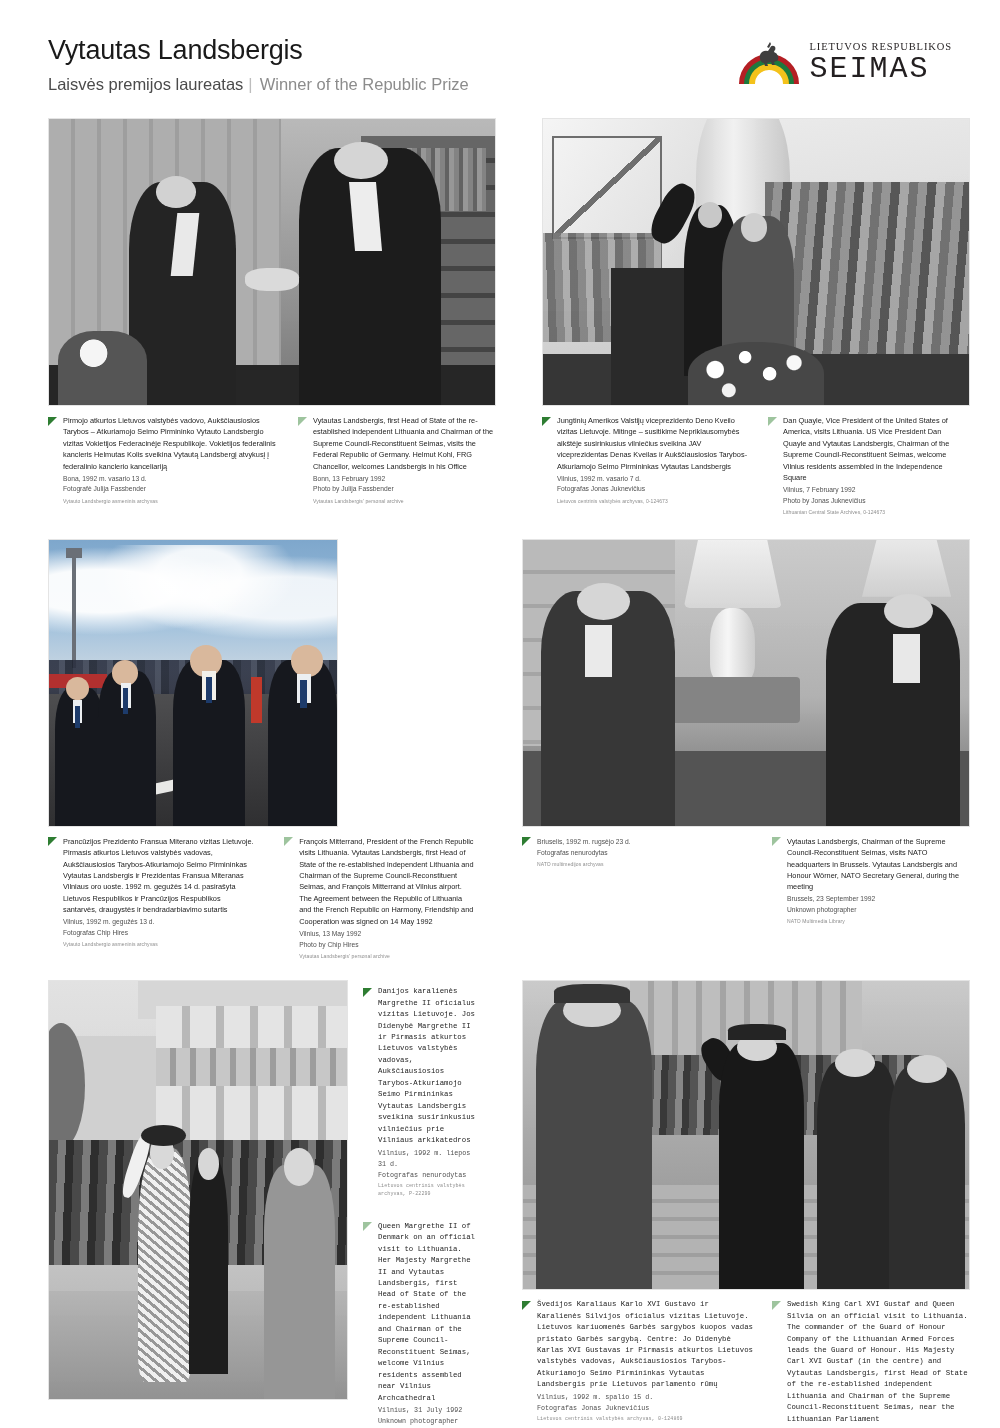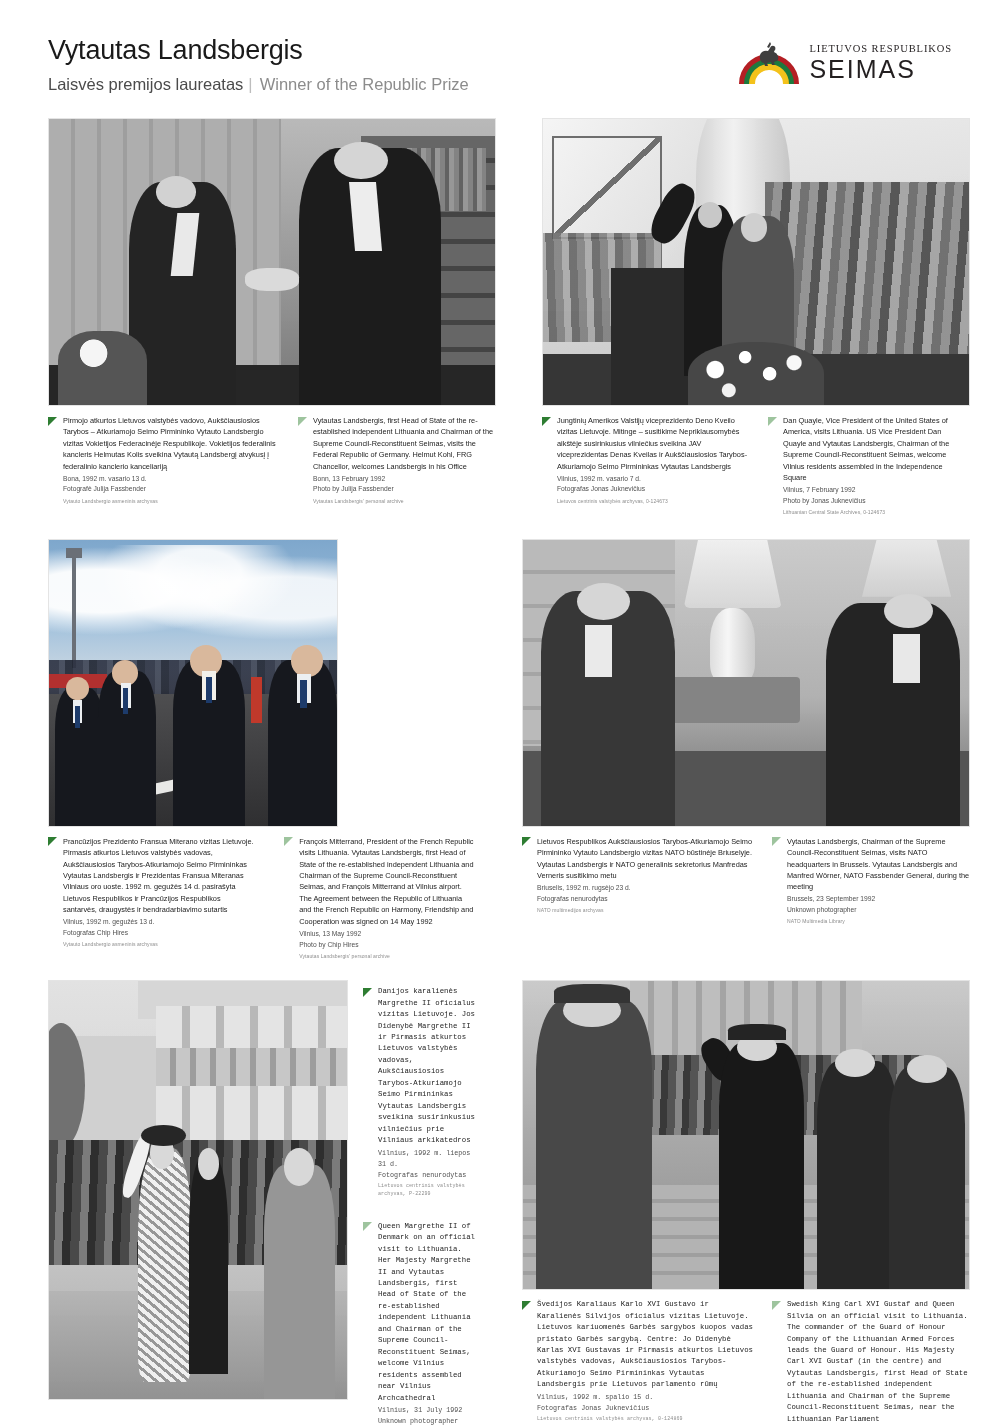--- a/index.html
+++ b/index.html
@@ -55,22 +55,22 @@
   .logo-text { line-height: 1; padding-top: 2px; }
   .logo-line1 {
     font-family: "Liberation Serif", "DejaVu Serif", serif;
     font-size: 10.5px;
     letter-spacing: 0.9px;
     color: #231f20;
     margin-bottom: 2px;
     font-weight: 400;
   }
   .logo-line2 {
-    font-family: Liberation Sans, sans-serif;
-    font-size: 25px;
+    font-family: Liberation Mono, monospace;
+    font-size: 30px;
     letter-spacing: 2.0px;
     color: #231f20;
     font-weight: 400;
   }
 
   
   .grid {
     position: relative;
     padding: 0 30px 0 48px;
   }
@@ -433,30 +433,29 @@
             <div class="manR"></div>
               <div class="shirtR"></div>
               <div class="headR"></div>
           </div>
         </div>
         <div class="cap-pair" style="margin-top:9px;gap:18px;">
           <div class="cap" style="width:232px;">
             <svg class="flag lt" viewBox="0 0 10 10">
                 <polygon points="0,0 10,0 0,10" fill="#2e7d32"></polygon>
               </svg>
-            <div class="cap-main">Lietuvos Respublikos Aukščiausiosios Tarybos-Atkuriamojo Seimo Pirmininko Vytauto Landsbergio vizitas NATO būstinėje Briuselyje. Vytautas Landsbergis ir NATO generalinis sekretorius Manfredas Verneris susitikimo metu</div>
             <div class="cap-place">Briuselis, 1992 m. rugsėjo 23 d.</div>
             <div class="cap-photog">Fotografas nenurodytas</div>
             <div class="cap-archive">NATO multimedijos archyvas</div>
           </div>
           <div class="cap" style="width:198px;">
             <svg class="flag en" viewBox="0 0 10 10">
                 <polygon points="0,0 10,0 0,10" fill="#9ec49e"></polygon>
               </svg>
-            <div class="cap-main">Vytautas Landsbergis, Chairman of the Supreme Council-Reconstituent Seimas, visits NATO headquarters in Brussels. Vytautas Landsbergis and Manfred Wörner, NATO Fassbender General, during the meeting</div>
+            <div class="cap-main">Vytautas Landsbergis, Chairman of the Supreme Council-Reconstituent Seimas, visits NATO headquarters in Brussels. Vytautas Landsbergis and Honour Wörner, NATO Secretary General, during the meeting</div>
             <div class="cap-place">Brussels, 23 September 1992</div>
             <div class="cap-photog">Unknown photographer</div>
             <div class="cap-archive">NATO Multimedia Library</div>
           </div>
         </div>
       </div>
     </div>
 
     <div class="row" style="gap:46px;margin-top:20px;font-family:Liberation Mono, monospace;">
 

